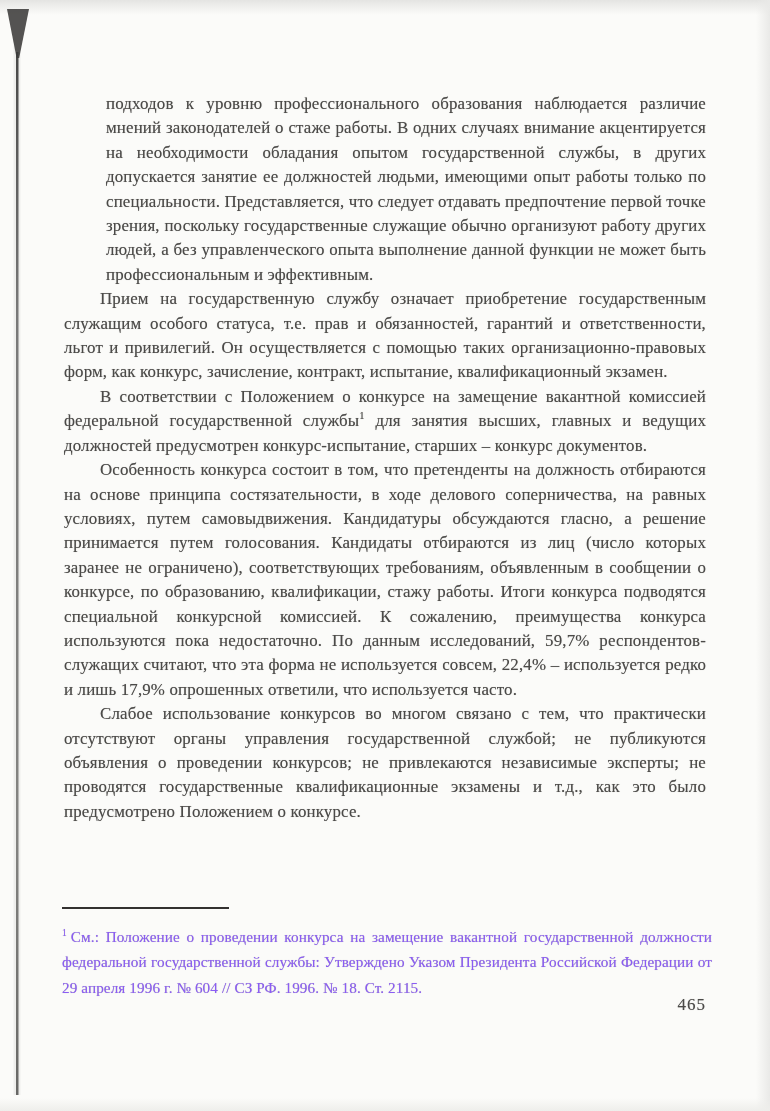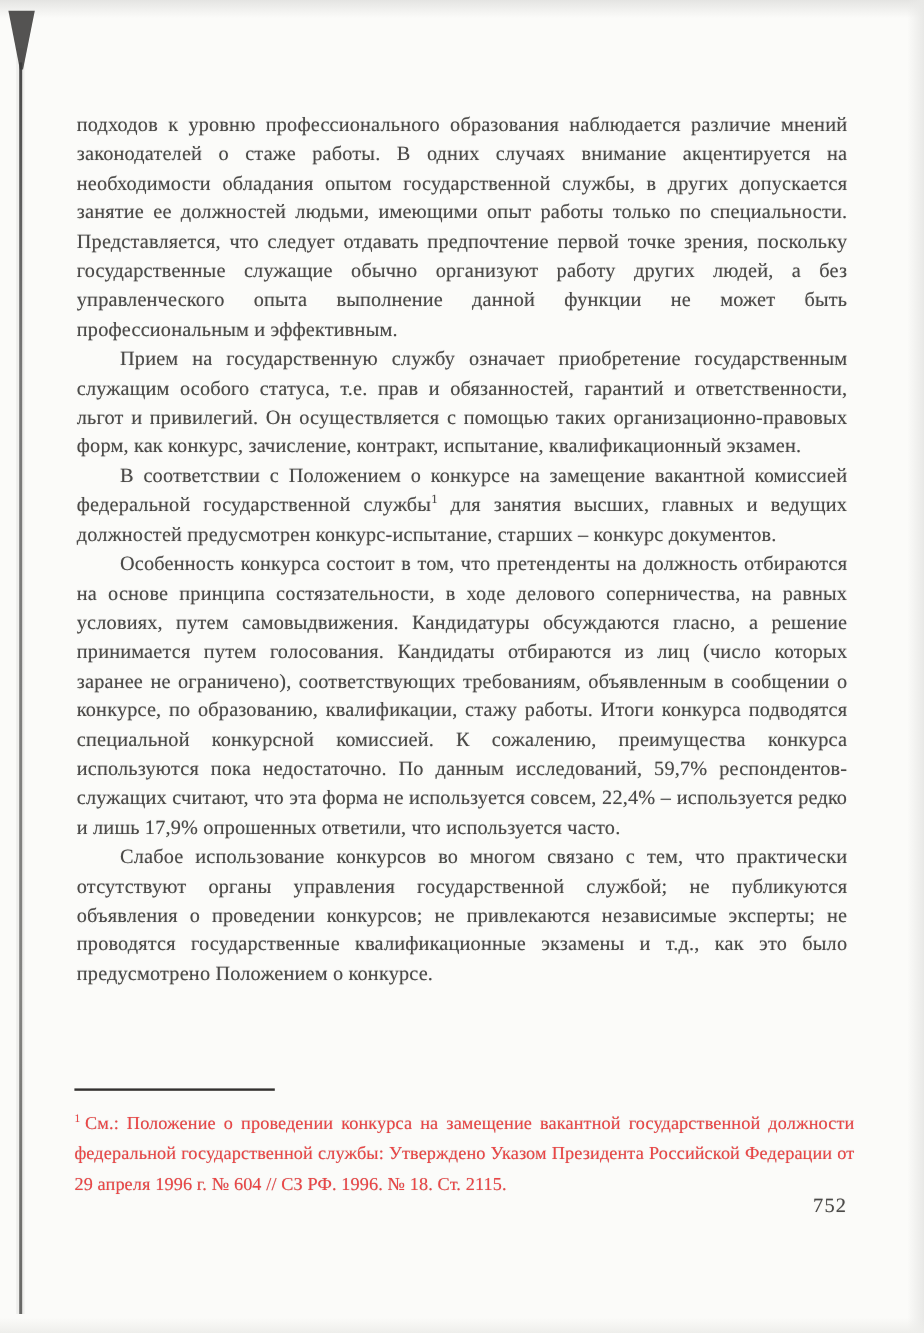--- a/index.html
+++ b/index.html
@@ -43,20 +43,21 @@
     color: #4b4a48;
     letter-spacing: 0.15px;
     text-shadow: 0 0 0.7px rgba(75,74,72,0.5);
   }
   .body-text p {
     margin: 0;
     text-indent: 36px;
   }
   .body-text p.no-indent {
     text-indent: 0;
+    margin-left: 42px;
   }
   .body-text sup {
     font-size: 10.5px;
     line-height: 0;
     vertical-align: super;
   }
   .footnote-rule {
     position: absolute;
     top: 907px;
     left: 62px;
@@ -65,21 +66,21 @@
     background: #333130;
   }
   .footnote {
     position: absolute;
     top: 924px;
     left: 62px;
     width: 650px;
     font-size: 15.2px;
     line-height: 25.4px;
     text-align: justify;
-    color: #ef4444;
+    color: #8b5cf6;
     letter-spacing: 0.1px;
     text-shadow: 0 0 0.7px rgba(83,82,79,0.45);
   }
   .footnote sup {
     font-size: 9.5px;
     line-height: 0;
     vertical-align: super;
     margin-right: 4px;
   }
   .page-number {
@@ -120,15 +121,15 @@
     <p>Прием на государственную службу означает приобретение государственным служащим особого статуса, т.е. прав и обязанностей, гарантий и ответственности, льгот и привилегий. Он осуществляется с помощью таких организационно-правовых форм, как конкурс, зачисление, контракт, испытание, квалификационный экзамен.</p>
     <p><span>В соответствии с Положением о конкурсе на замещение вакантной комиссией федеральной государственной службы</span><sup>1</sup><span> для занятия высших, главных и ведущих должностей предусмотрен конкурс-испытание, старших – конкурс документов.</span></p>
     <p>Особенность конкурса состоит в том, что претенденты на должность отбираются на основе принципа состязательности, в ходе делового соперничества, на равных условиях, путем самовыдвижения. Кандидатуры обсуждаются гласно, а решение принимается путем голосования. Кандидаты отбираются из лиц (число которых заранее не ограничено), соответствующих требованиям, объявленным в сообщении о конкурсе, по образованию, квалификации, стажу работы. Итоги конкурса подводятся специальной конкурсной комиссией. К сожалению, преимущества конкурса используются пока недостаточно. По данным исследований, 59,7% респондентов-служащих считают, что эта форма не используется совсем, 22,4% – используется редко и лишь 17,9% опрошенных ответили, что используется часто.</p>
     <p>Слабое использование конкурсов во многом связано с тем, что практически отсутствуют органы управления государственной службой; не публикуются объявления о проведении конкурсов; не привлекаются независимые эксперты; не проводятся государственные квалификационные экзамены и т.д., как это было предусмотрено Положением о конкурсе.</p>
   </div>
 
   <div class="footnote-rule"></div>
 
   <div class="footnote"><sup>1</sup><span>См.: Положение о проведении конкурса на замещение вакантной государственной должности федеральной государственной службы: Утверждено Указом Президента Российской Федерации от 29 апреля 1996 г. № 604 // СЗ РФ. 1996. № 18. Ст. 2115.</span></div>
 
-  <div class="page-number">752</div>
+  <div class="page-number">465</div>
 
 </div>
 
 </body></html>

